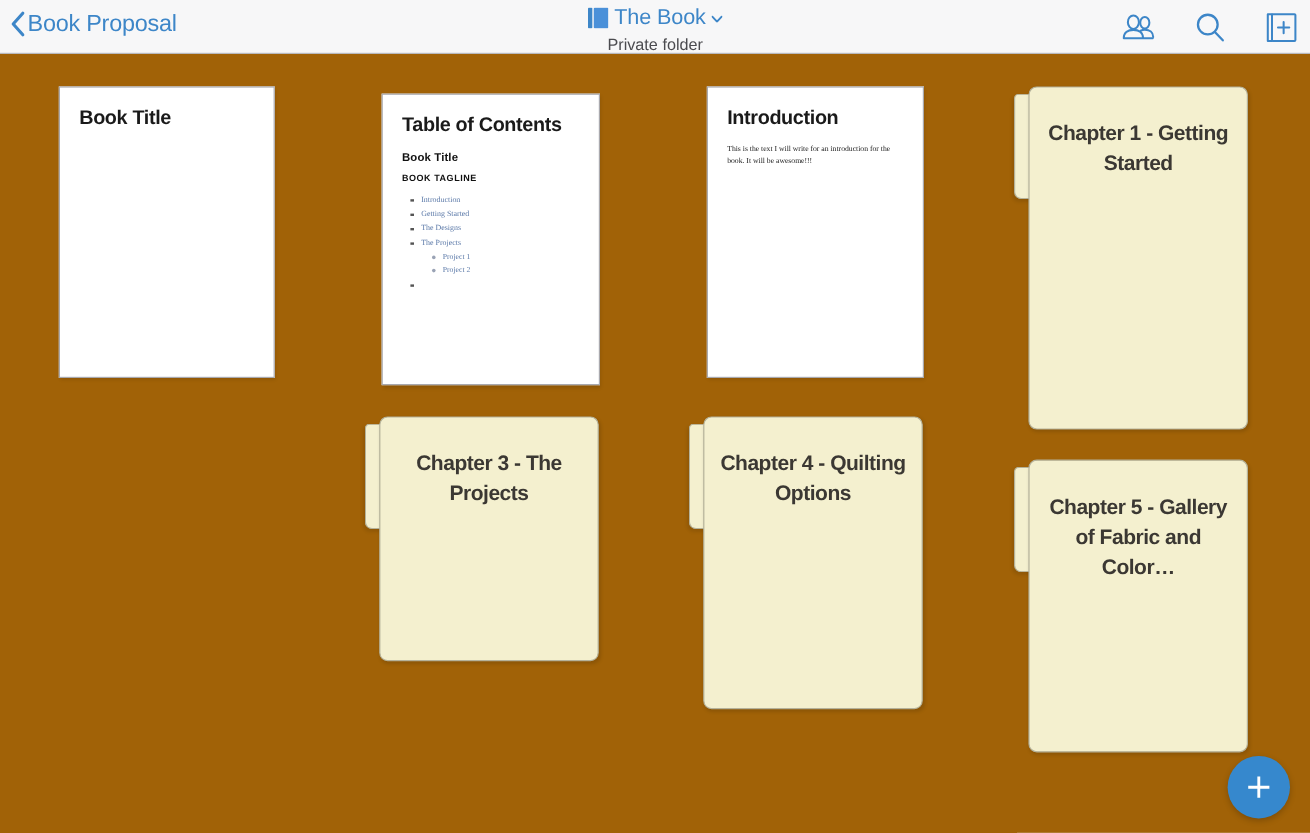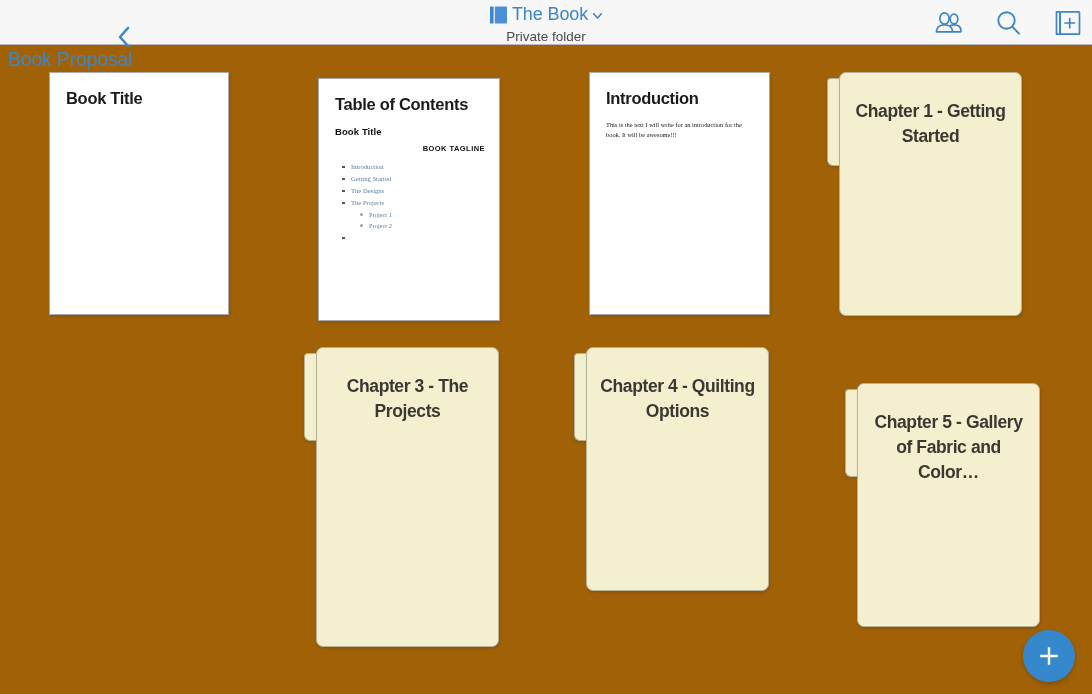--- a/index.html
+++ b/index.html
@@ -15,25 +15,24 @@
 
   
   #header {
     position: absolute; left: 0; top: 0;
     width: 1092px; height: 45px;
     background: #f7f7f8;
     border-bottom: 1px solid #b9b9bd;
     z-index: 20;
   }
   #back-button {
-    position: absolute; left: 8px; top: 26px;
-    display: flex; align-items: flex-end;
+    position: absolute; left: 8px; top: 9px;
+    display: flex; align-items: flex-start;
     color: #3d86c8; cursor: pointer;
     user-select: none;
-    flex-direction: column;
   }
   #back-button .chev {
     width: 13px; height: 22px; margin-right: 2px;
     display: block; flex: none;
   }
   #back-label {
     font-size: 19.5px; color: #3d86c8;
     letter-spacing: -0.2px; line-height: 22px;
   }
 
@@ -90,21 +89,21 @@
     font-size: 16.5px; font-weight: bold; color: #1a1a1a;
     letter-spacing: -0.3px; line-height: 1.15;
     margin: 0 0 12px 0;
   }
   .doc-h2 {
     font-size: 9.5px; font-weight: bold; color: #111;
     margin: 0 0 7px 0; letter-spacing: 0.1px;
   }
   .doc-tagline {
     font-size: 7.5px; font-weight: bold; color: #111;
-    letter-spacing: 0.45px; margin: 0 0 8px 0; text-align: right;
+    letter-spacing: 0.45px; margin: 0 0 8px 0;
   }
   .doc-body {
     font-family: "Liberation Serif", serif;
     font-size: 6.4px; color: #1a1a1a; line-height: 1.5;
     margin: 0; max-width: 152px;
   }
   ul.toc-list {
     list-style: none; margin: 0; padding: 0 0 0 16px;
   }
   ul.toc-list li {
@@ -256,29 +255,29 @@
     </div>
   </div>
 
   <div class="item page-card" style="left:589px; top:27px; width:181px; height:243px;">
     <div class="page-inner">
       <p class="doc-title">Introduction</p>
       <p class="doc-body">This is the text I will write for an introduction for the book. It will be awesome!!!</p>
     </div>
   </div>
 
-  <div class="item folder-card" style="left:827px; top:27px; width:195px; height:244px;">
+  <div class="item folder-card" style="left:845px; top:27px; width:195px; height:286px;">
     <div class="folder-tab"></div>
     <div class="folder-body">
       <div class="folder-label">Chapter 1 - Getting Started</div>
     </div>
   </div>
 
 
-  <div class="item folder-card" style="left:304px; top:302px; width:195px; height:300px;">
+  <div class="item folder-card" style="left:304px; top:302px; width:195px; height:204px;">
     <div class="folder-tab"></div>
     <div class="folder-body">
       <div class="folder-label">Chapter 3 - The Projects</div>
     </div>
   </div>
 
   <div class="item folder-card" style="left:574px; top:302px; width:195px; height:244px;">
     <div class="folder-tab"></div>
     <div class="folder-body">
       <div class="folder-label">Chapter 4 - Quilting Options</div>

